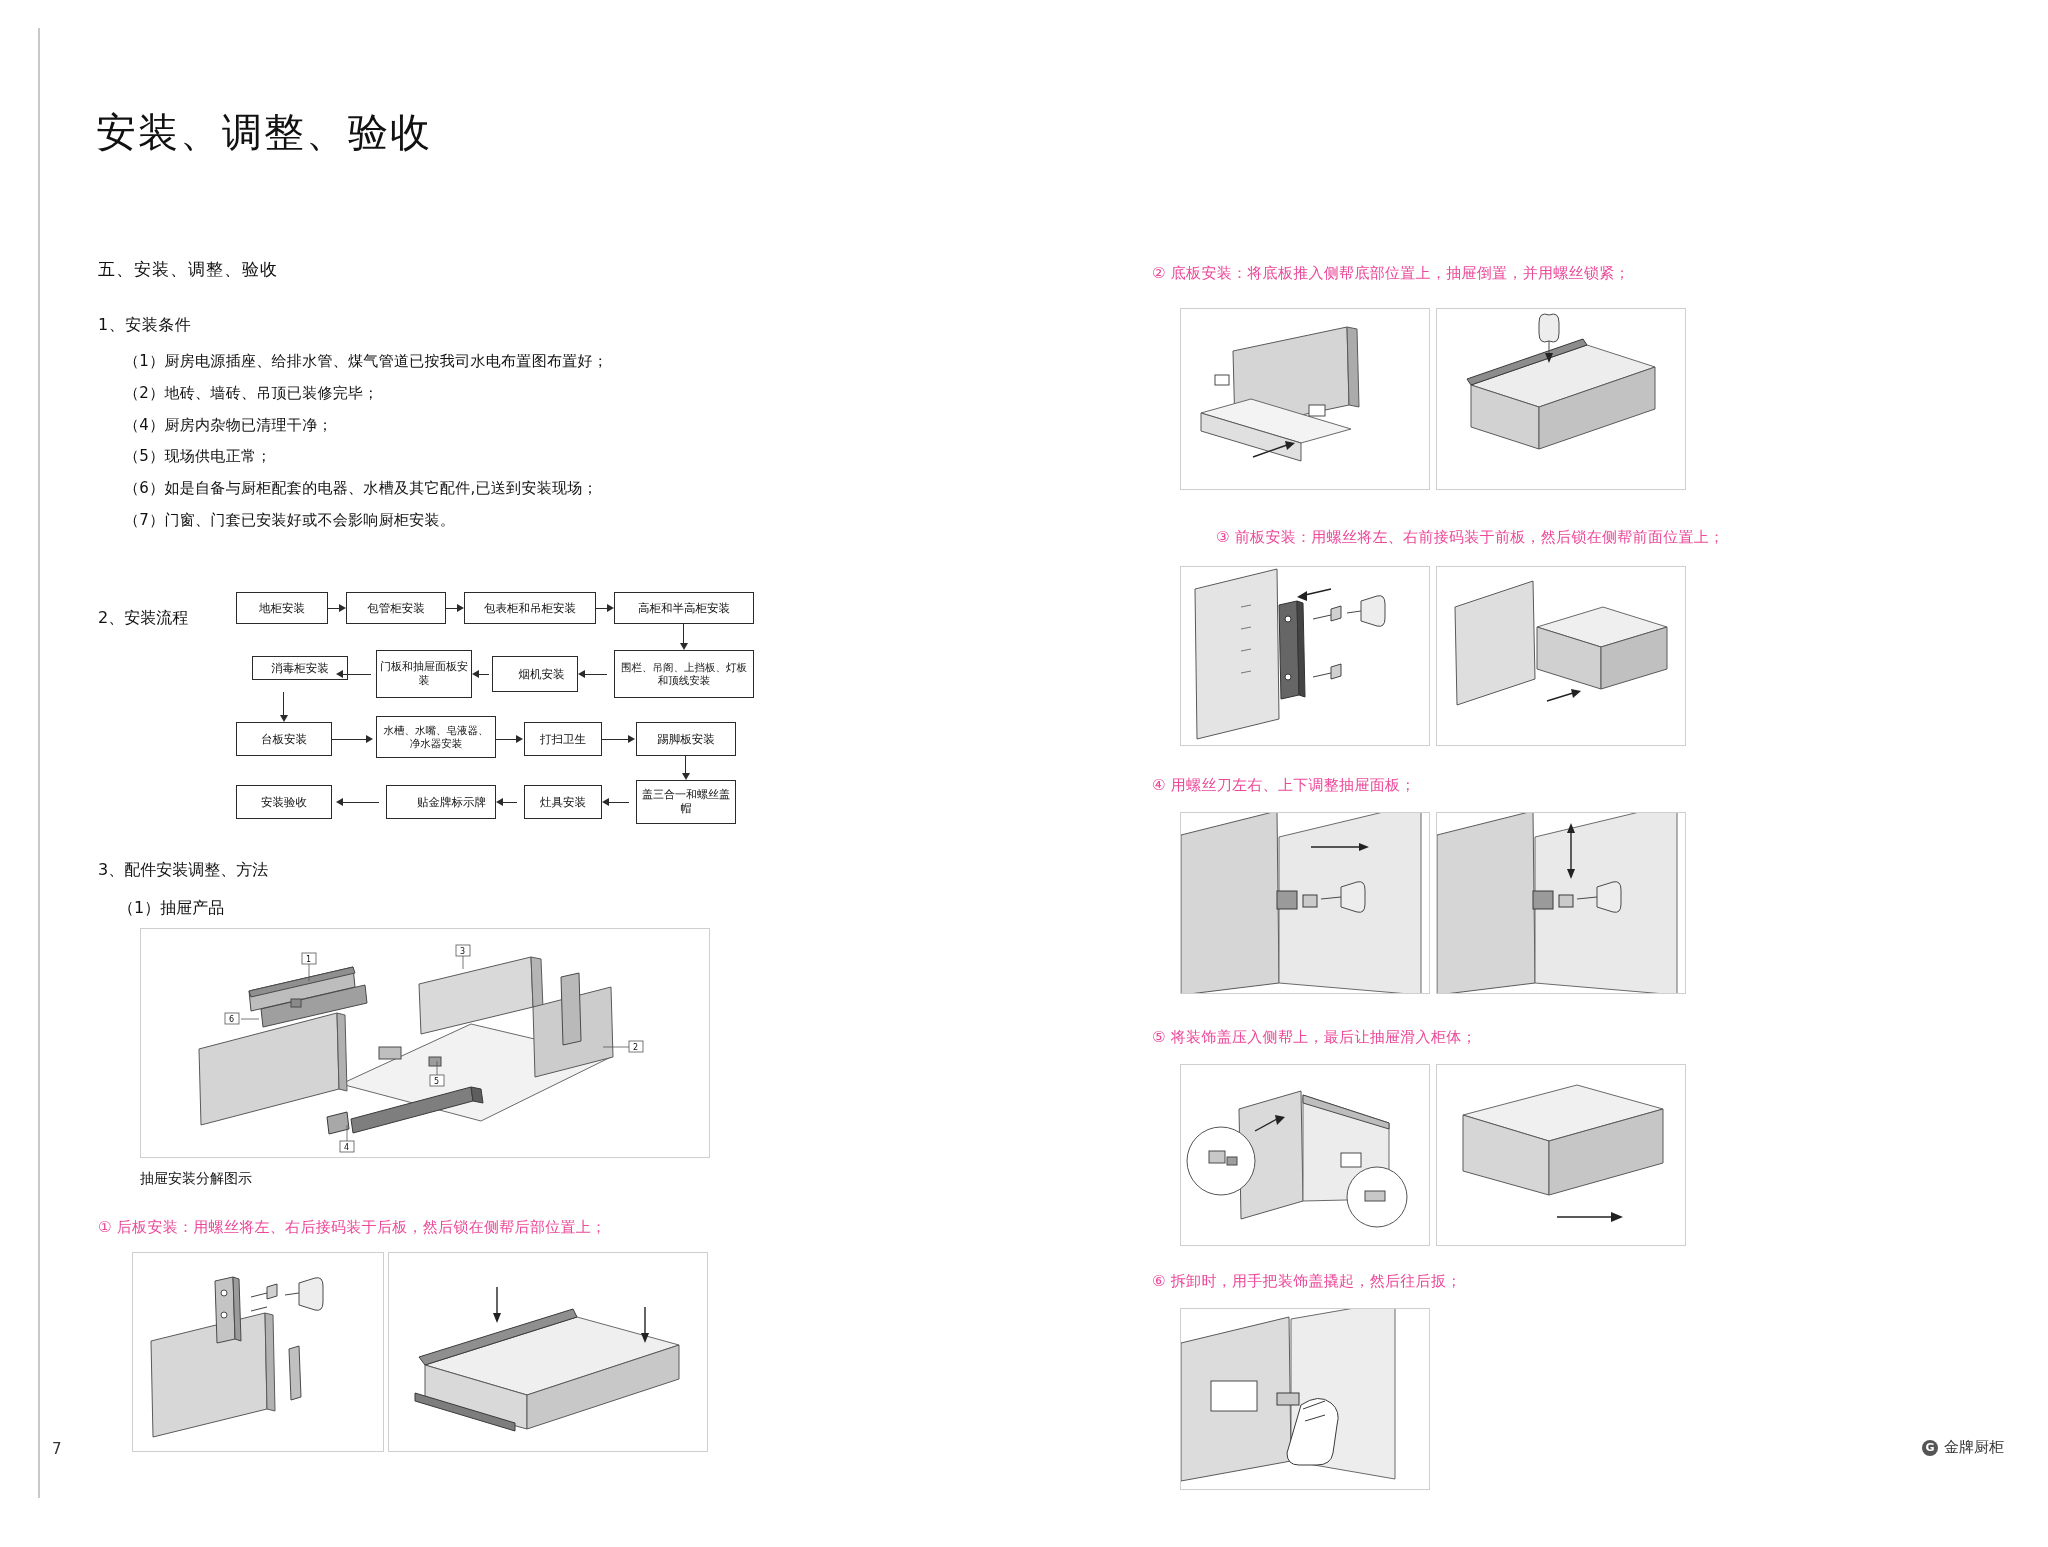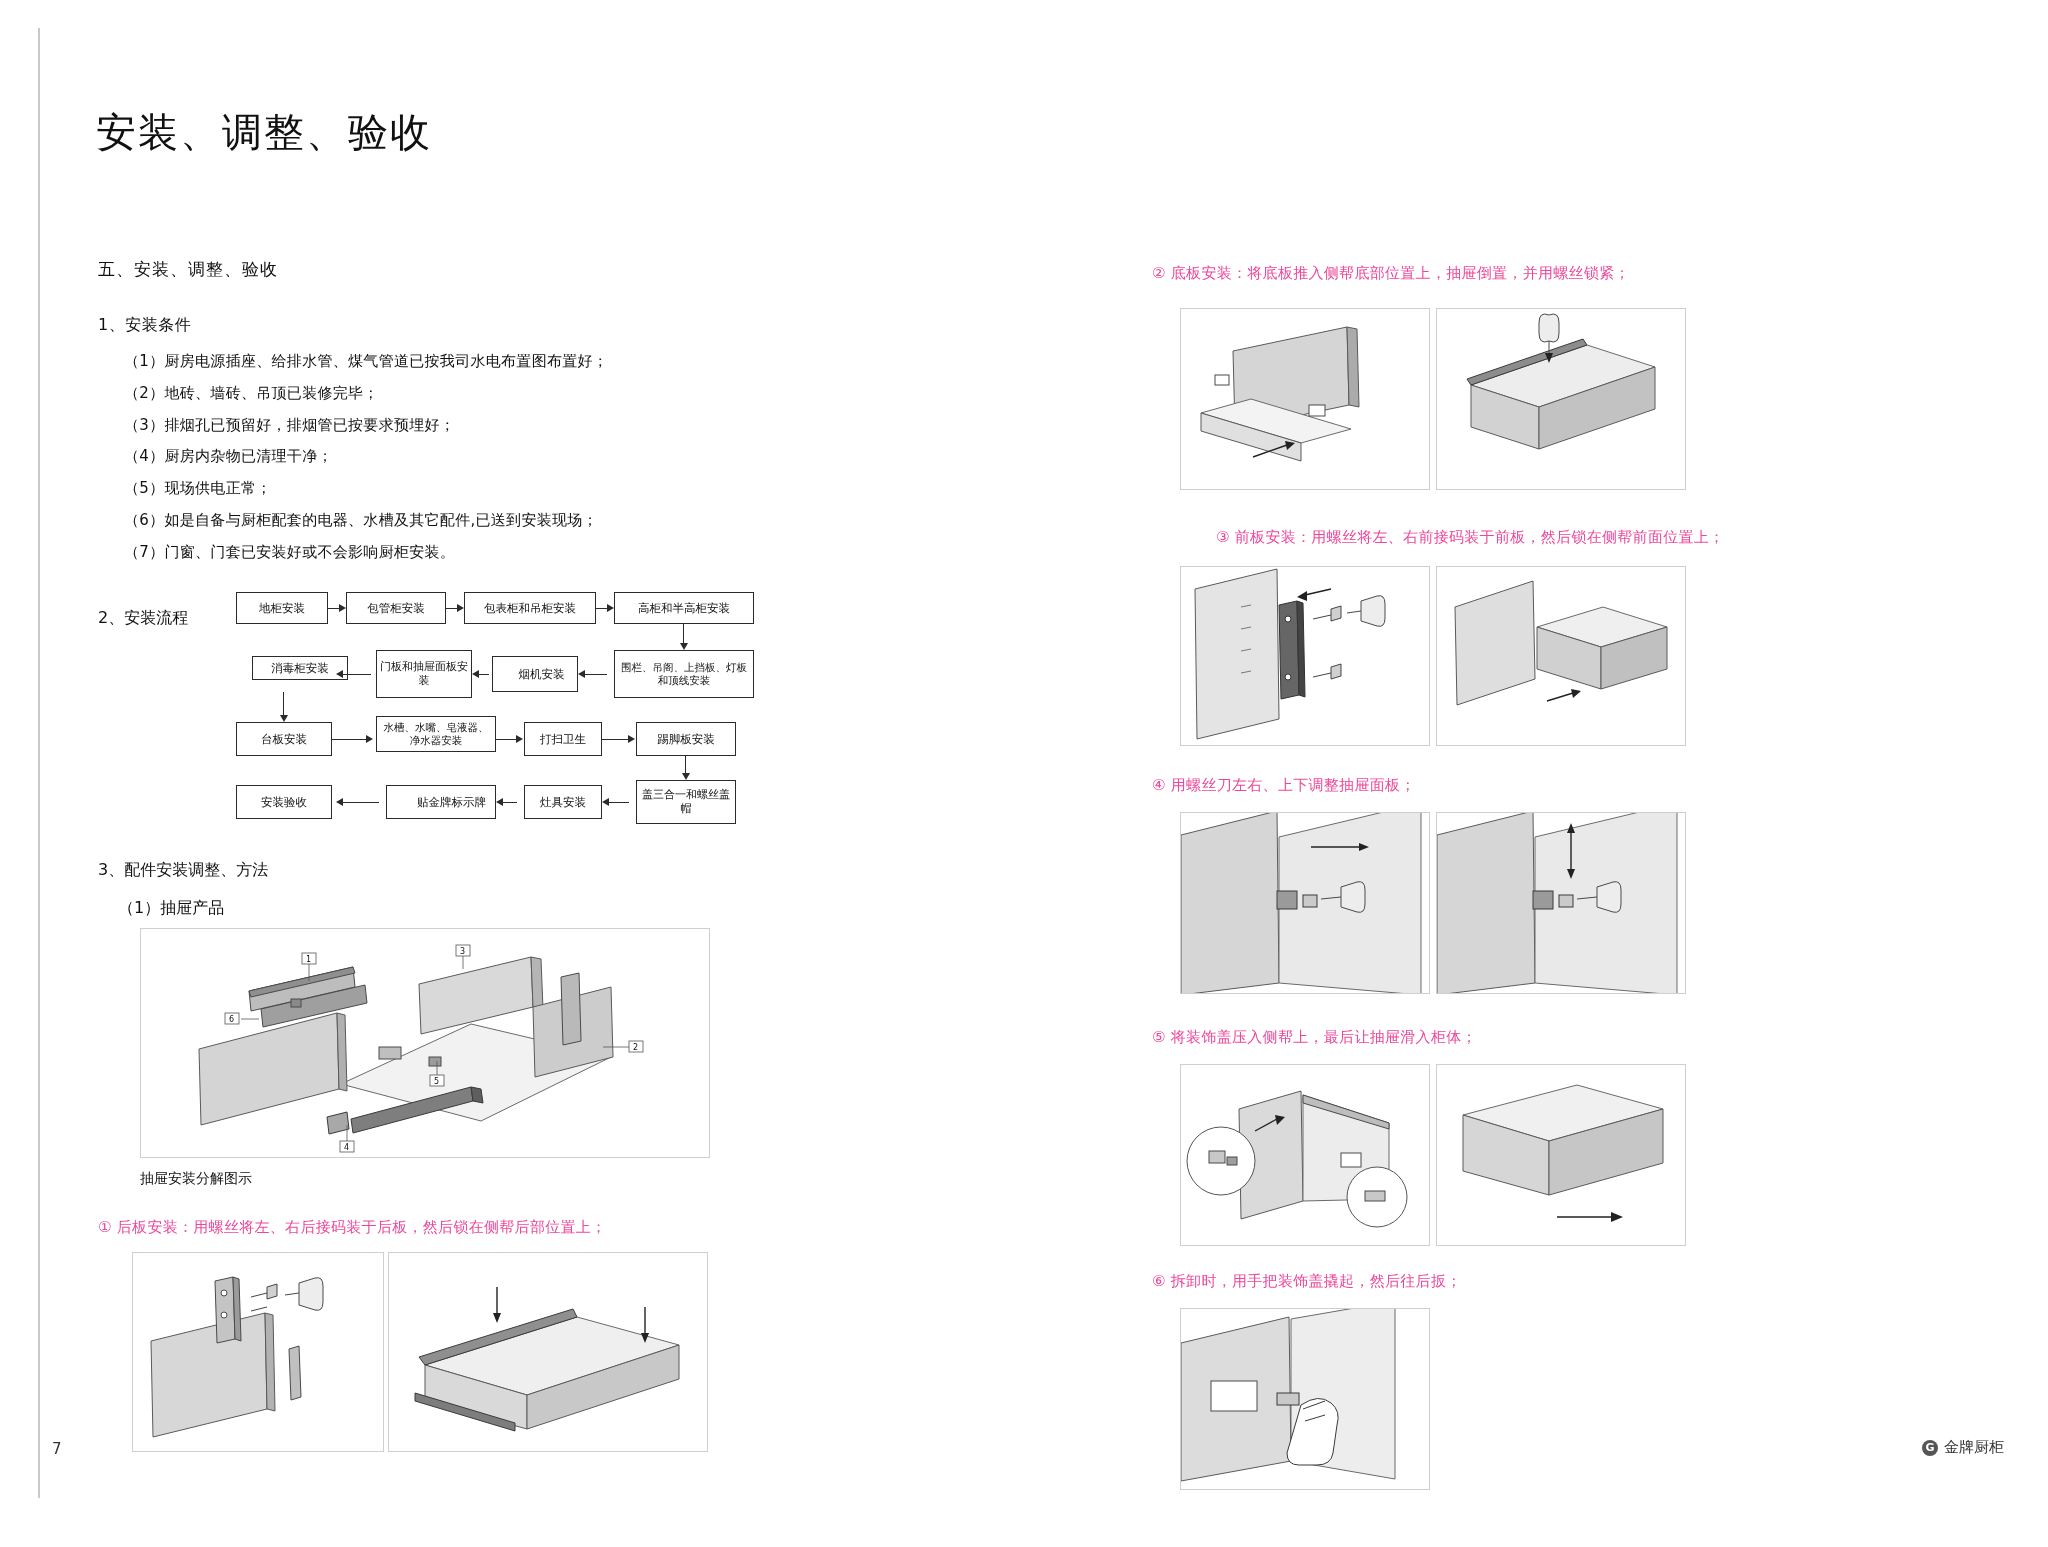--- a/index.html
+++ b/index.html
@@ -166,21 +166,20 @@
 <div class="page">
   <div class="spine"></div>
 
   <div class="title">安装、调整、验收</div>
 
   <div class="col-left">
     <div class="h-section">五、安装、调整、验收</div>
     <div class="h-sub">1、安装条件</div>
     <div class="li">（1）厨房电源插座、给排水管、煤气管道已按我司水电布置图布置好；</div>
     <div class="li">（2）地砖、墙砖、吊顶已装修完毕；</div>
-    <div class="li">（3）排烟孔已预留好，排烟管已按要求预埋好；</div>
     <div class="li">（4）厨房内杂物已清理干净；</div>
     <div class="li">（5）现场供电正常；</div>
     <div class="li">（6）如是自备与厨柜配套的电器、水槽及其它配件,已送到安装现场；</div>
     <div class="li">（7）门窗、门套已安装好或不会影响厨柜安装。</div>
   </div>
 
   <div class="flow-label">2、安装流程</div>
 
   <div class="flow">
 
@@ -203,21 +202,21 @@
     <div class="fbox" style="left:140px;top:58px; width:96px; height:48px; font-size:11px;">门板和抽屉面板安装</div>
     <div class="fbox" style="left:0px;  top:64px; width:96px; height:24px;margin-left:16px;">消毒柜安装</div>
     <div class="fline" style="left:349px;top:81.5px; width:22px; height:1px;"></div>
     <div class="farrow ar-left" style="left:342px; top:78px;"></div>
     <div class="fline" style="left:243px;top:81.5px; width:10px; height:1px;"></div>
     <div class="farrow ar-left" style="left:236px; top:78px;"></div>
     <div class="fline" style="left:107px;top:81.5px; width:28px; height:1px;"></div>
     <div class="farrow ar-left" style="left:100px; top:78px;"></div>
 
     <div class="fbox" style="left:0px;  top:130px;width:96px; height:34px;">台板安装</div>
-    <div class="fbox" style="left:140px;top:124px;width:120px;height:36px; font-size:10.5px;">水槽、水嘴、皂液器、净水器安装</div>
+    <div class="fbox" style="left:140px;top:124px;width:120px;height:42px; font-size:10.5px;">水槽、水嘴、皂液器、净水器安装</div>
     <div class="fbox" style="left:288px;top:130px;width:78px; height:34px;">打扫卫生</div>
     <div class="fbox" style="left:400px;top:130px;width:100px;height:34px;">踢脚板安装</div>
     <div class="fline" style="left:47px; top:100px; width:1px; height:23px;"></div>
     <div class="farrow ar-down" style="left:44px; top:123px;"></div>
     <div class="fline" style="left:96px; top:146.5px;width:34px; height:1px;"></div>
     <div class="farrow ar-right" style="left:130px; top:143px;"></div>
     <div class="fline" style="left:260px;top:146.5px;width:20px; height:1px;"></div>
     <div class="farrow ar-right" style="left:280px; top:143px;"></div>
     <div class="fline" style="left:366px;top:146.5px;width:26px; height:1px;"></div>
     <div class="farrow ar-right" style="left:392px; top:143px;"></div>

